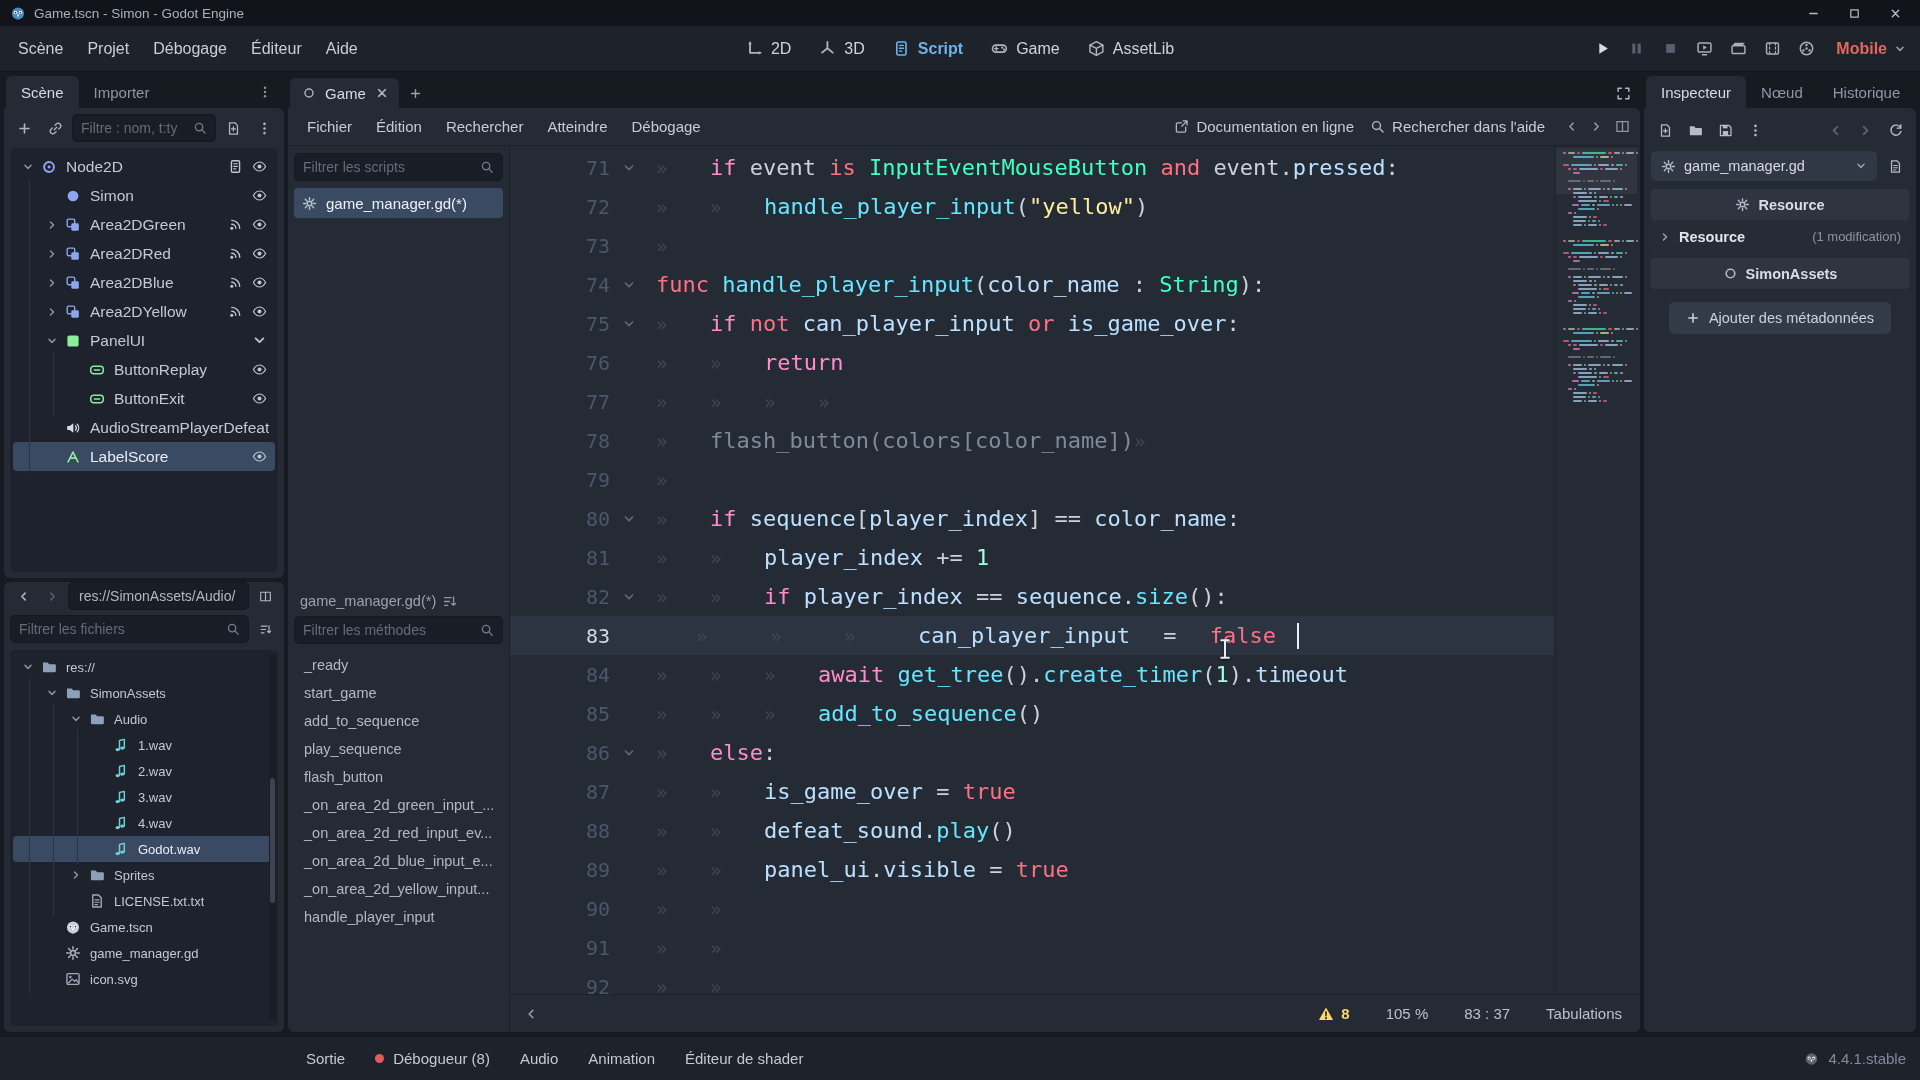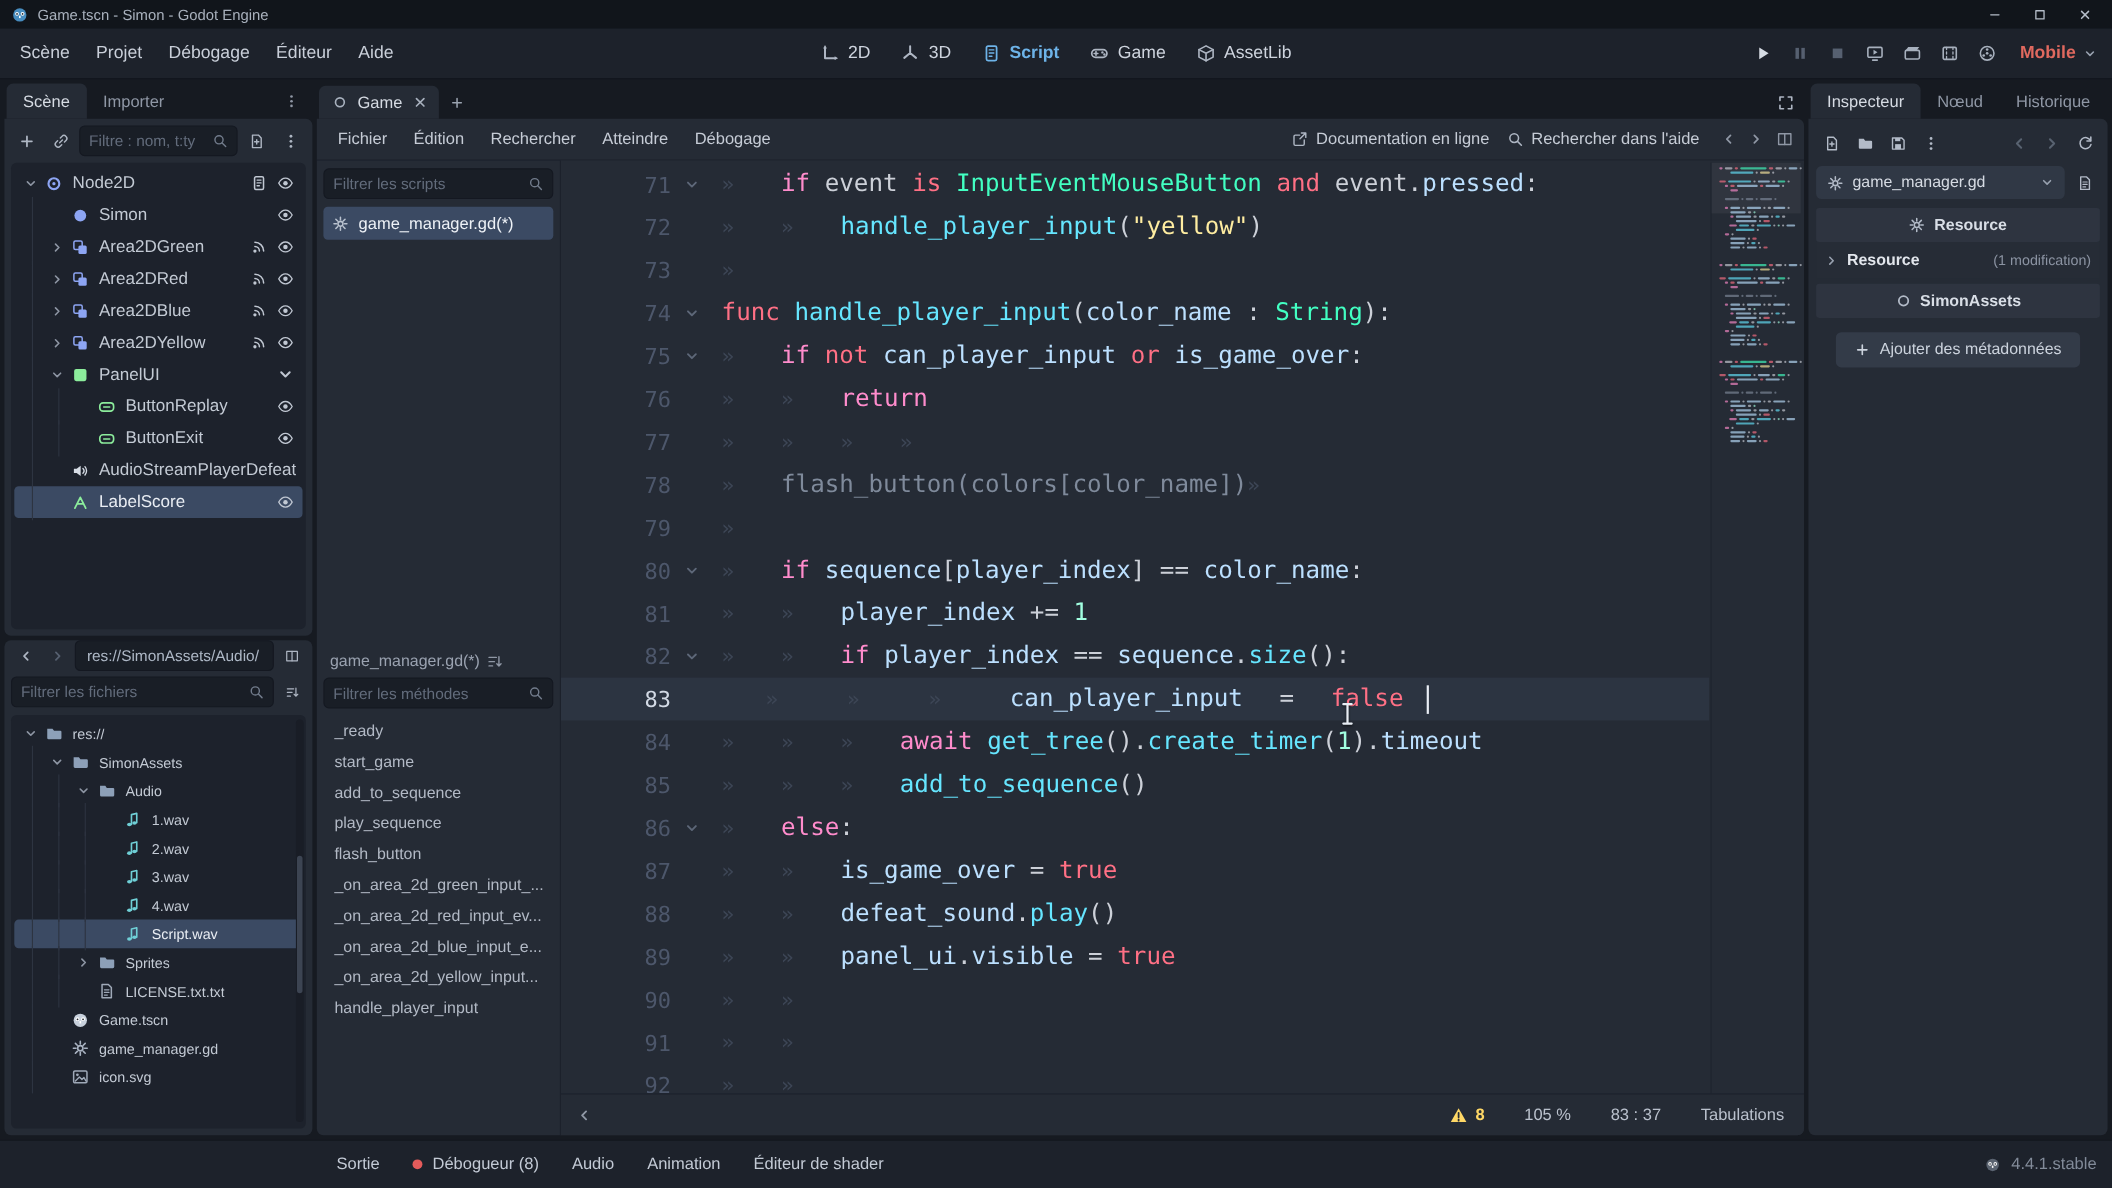--- a/index.html
+++ b/index.html
@@ -791,21 +791,21 @@
                 <span class="tg"></span>
                 <span class="tg"></span>
                 <span class="exp"></span>
                 <span class="nicon" style="color:#6fcfd6">
                   <svg class="ic " viewBox="0 0 14 14" fill="none">
                     <path d="M5.7 10.9V3.1l4.2-1v7.5" fill="none" stroke="currentColor" stroke-width="1.3"></path>
                     <ellipse cx="4" cy="11" rx="1.8" ry="1.4" fill="currentColor"></ellipse>
                     <ellipse cx="8.1" cy="9.7" rx="1.8" ry="1.4" fill="currentColor"></ellipse>
                   </svg>
                 </span>
-                <span class="tlabel">Script.wav</span>
+                <span class="tlabel">Godot.wav</span>
                 <span class="spacer"></span>
               </div>
               <div class="trow">
                 <span class="tg"></span>
                 <span class="tg"></span>
                 <span class="exp">
                   <svg class="ic " viewBox="0 0 14 14" fill="none">
                     <path d="M5.2 3.4 8.8 7l-3.6 3.6" fill="none" stroke="currentColor" stroke-width="1.7"></path>
                   </svg>
                 </span>

